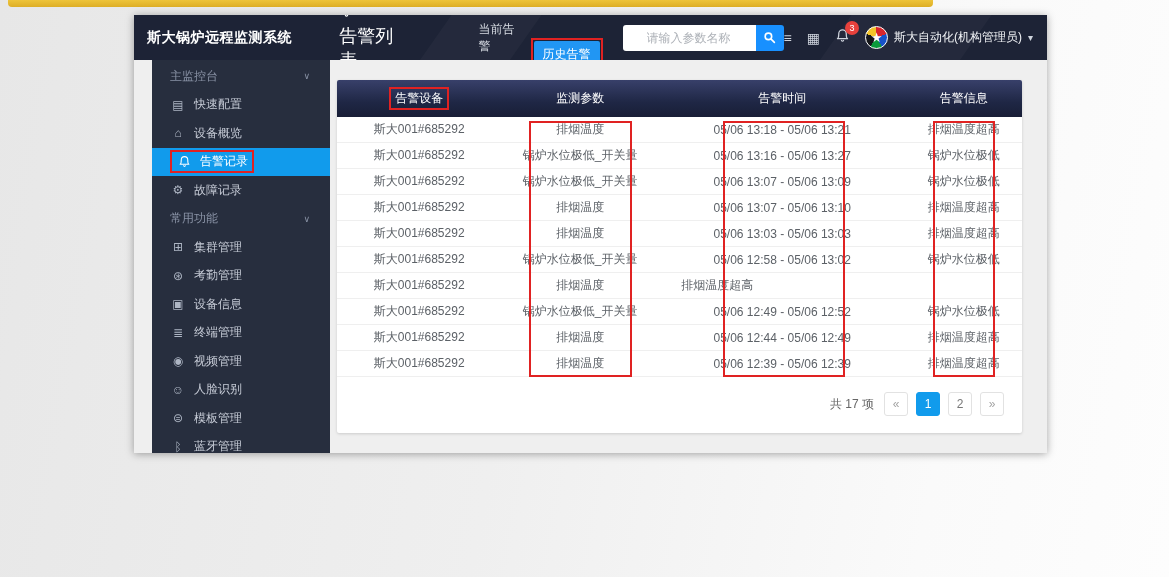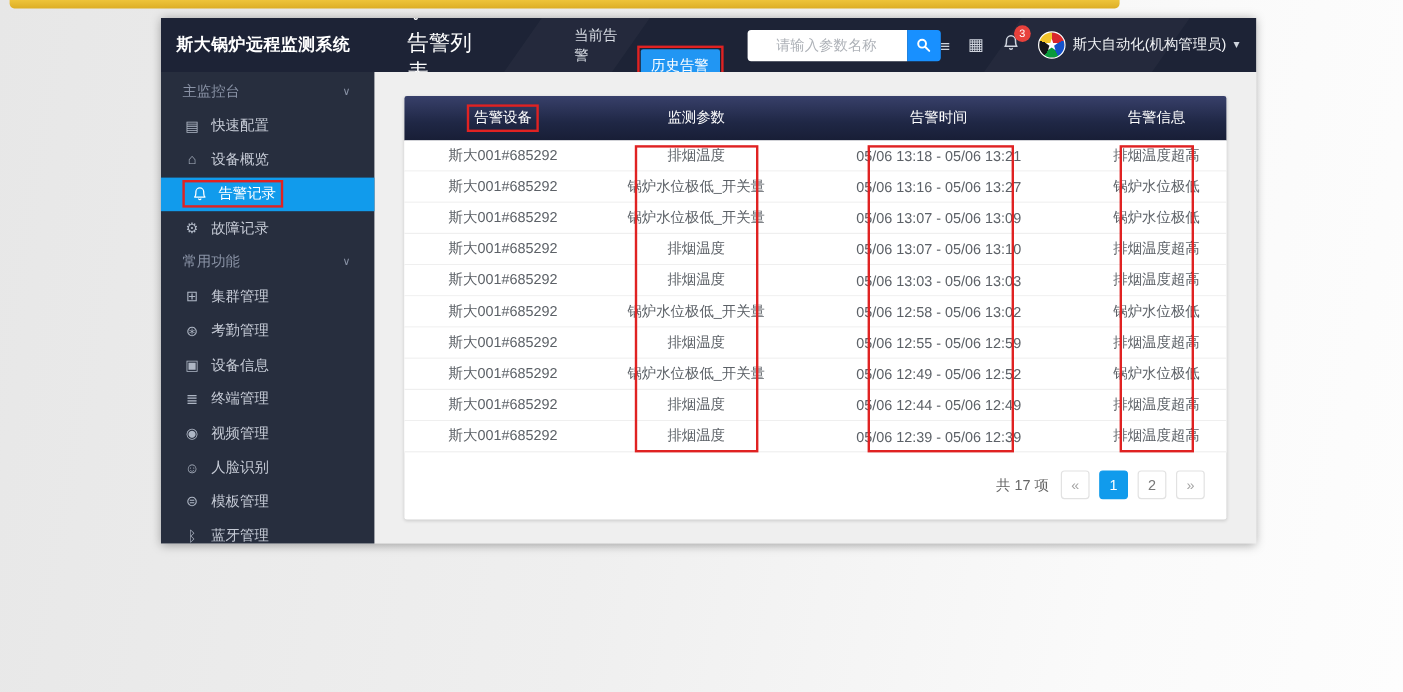--- a/index.html
+++ b/index.html
@@ -36,21 +36,21 @@
   .badge { position:absolute; top:-7px; right:-9px; min-width:14px; height:14px; border-radius:7px; background:#e8413c;
            color:#fff; font-size:9px; display:flex; align-items:center; justify-content:center; padding:0 3px; }
   .user { display:flex; align-items:center; gap:6px; cursor:pointer; }
   .avatar { width:23px; height:23px; border-radius:50%; position:relative; border:1px solid #fff;
             background:conic-gradient(#d8262c 0 70deg,#1652c9 70deg 150deg,#0a9a3c 150deg 215deg,#15161a 215deg 290deg,#f2c42a 290deg 360deg); }
   .avatar span { position:absolute; left:0; top:0; width:100%; height:100%; display:flex; align-items:center;
             justify-content:center; color:#fff; font-size:13px; line-height:1; }
   .user-name { font-size:12px; color:#f0f2f5; white-space:nowrap; }
   .caret { font-size:10px; color:#cfd4dd; }
   
-  .sidebar { position:absolute; left:0; top:45px; width:178px; height:505px; background:#272e3e; padding-top:2px; }
+  .sidebar { position:absolute; left:18px; top:45px; width:178px; height:505px; background:#272e3e; padding-top:2px; }
   .side-list { list-style:none; }
   .side-row { height:28.5px; display:flex; align-items:center; font-size:12px; cursor:pointer; }
   .side-section { padding:0 20px 0 18px; color:#8a93a6; justify-content:space-between; cursor:default; }
   .side-section .chev { font-size:9px; color:#8a93a6; }
   .side-item { padding-left:18px; color:#c6cbd6; }
   .side-item .ico { width:16px; display:inline-flex; justify-content:center; margin-right:8px; color:#aeb6c4; font-size:12px; }
   .side-item.active { background:#119bec; color:#fff; }
   .side-item.active .ico { color:#fff; }
   .ann-inline { border:2px solid #e02222; padding:1px 4px; display:inline-flex; align-items:center; }
   
@@ -273,21 +273,20 @@
             </div>
             <div class="trow">
               <div class="cell c0">斯大001#685292</div>
               <div class="cell c1">锅炉水位极低_开关量</div>
               <div class="cell c2">05/06 12:58 - 05/06 13:02</div>
               <div class="cell c3">锅炉水位极低</div>
             </div>
             <div class="trow">
               <div class="cell c0">斯大001#685292</div>
               <div class="cell c1">排烟温度</div>
-              <div class="cell c2">05/06 12:55 - 05/06 12:59</div>
               <div class="cell c3">排烟温度超高</div>
             </div>
             <div class="trow">
               <div class="cell c0">斯大001#685292</div>
               <div class="cell c1">锅炉水位极低_开关量</div>
               <div class="cell c2">05/06 12:49 - 05/06 12:52</div>
               <div class="cell c3">锅炉水位极低</div>
             </div>
             <div class="trow">
               <div class="cell c0">斯大001#685292</div>

